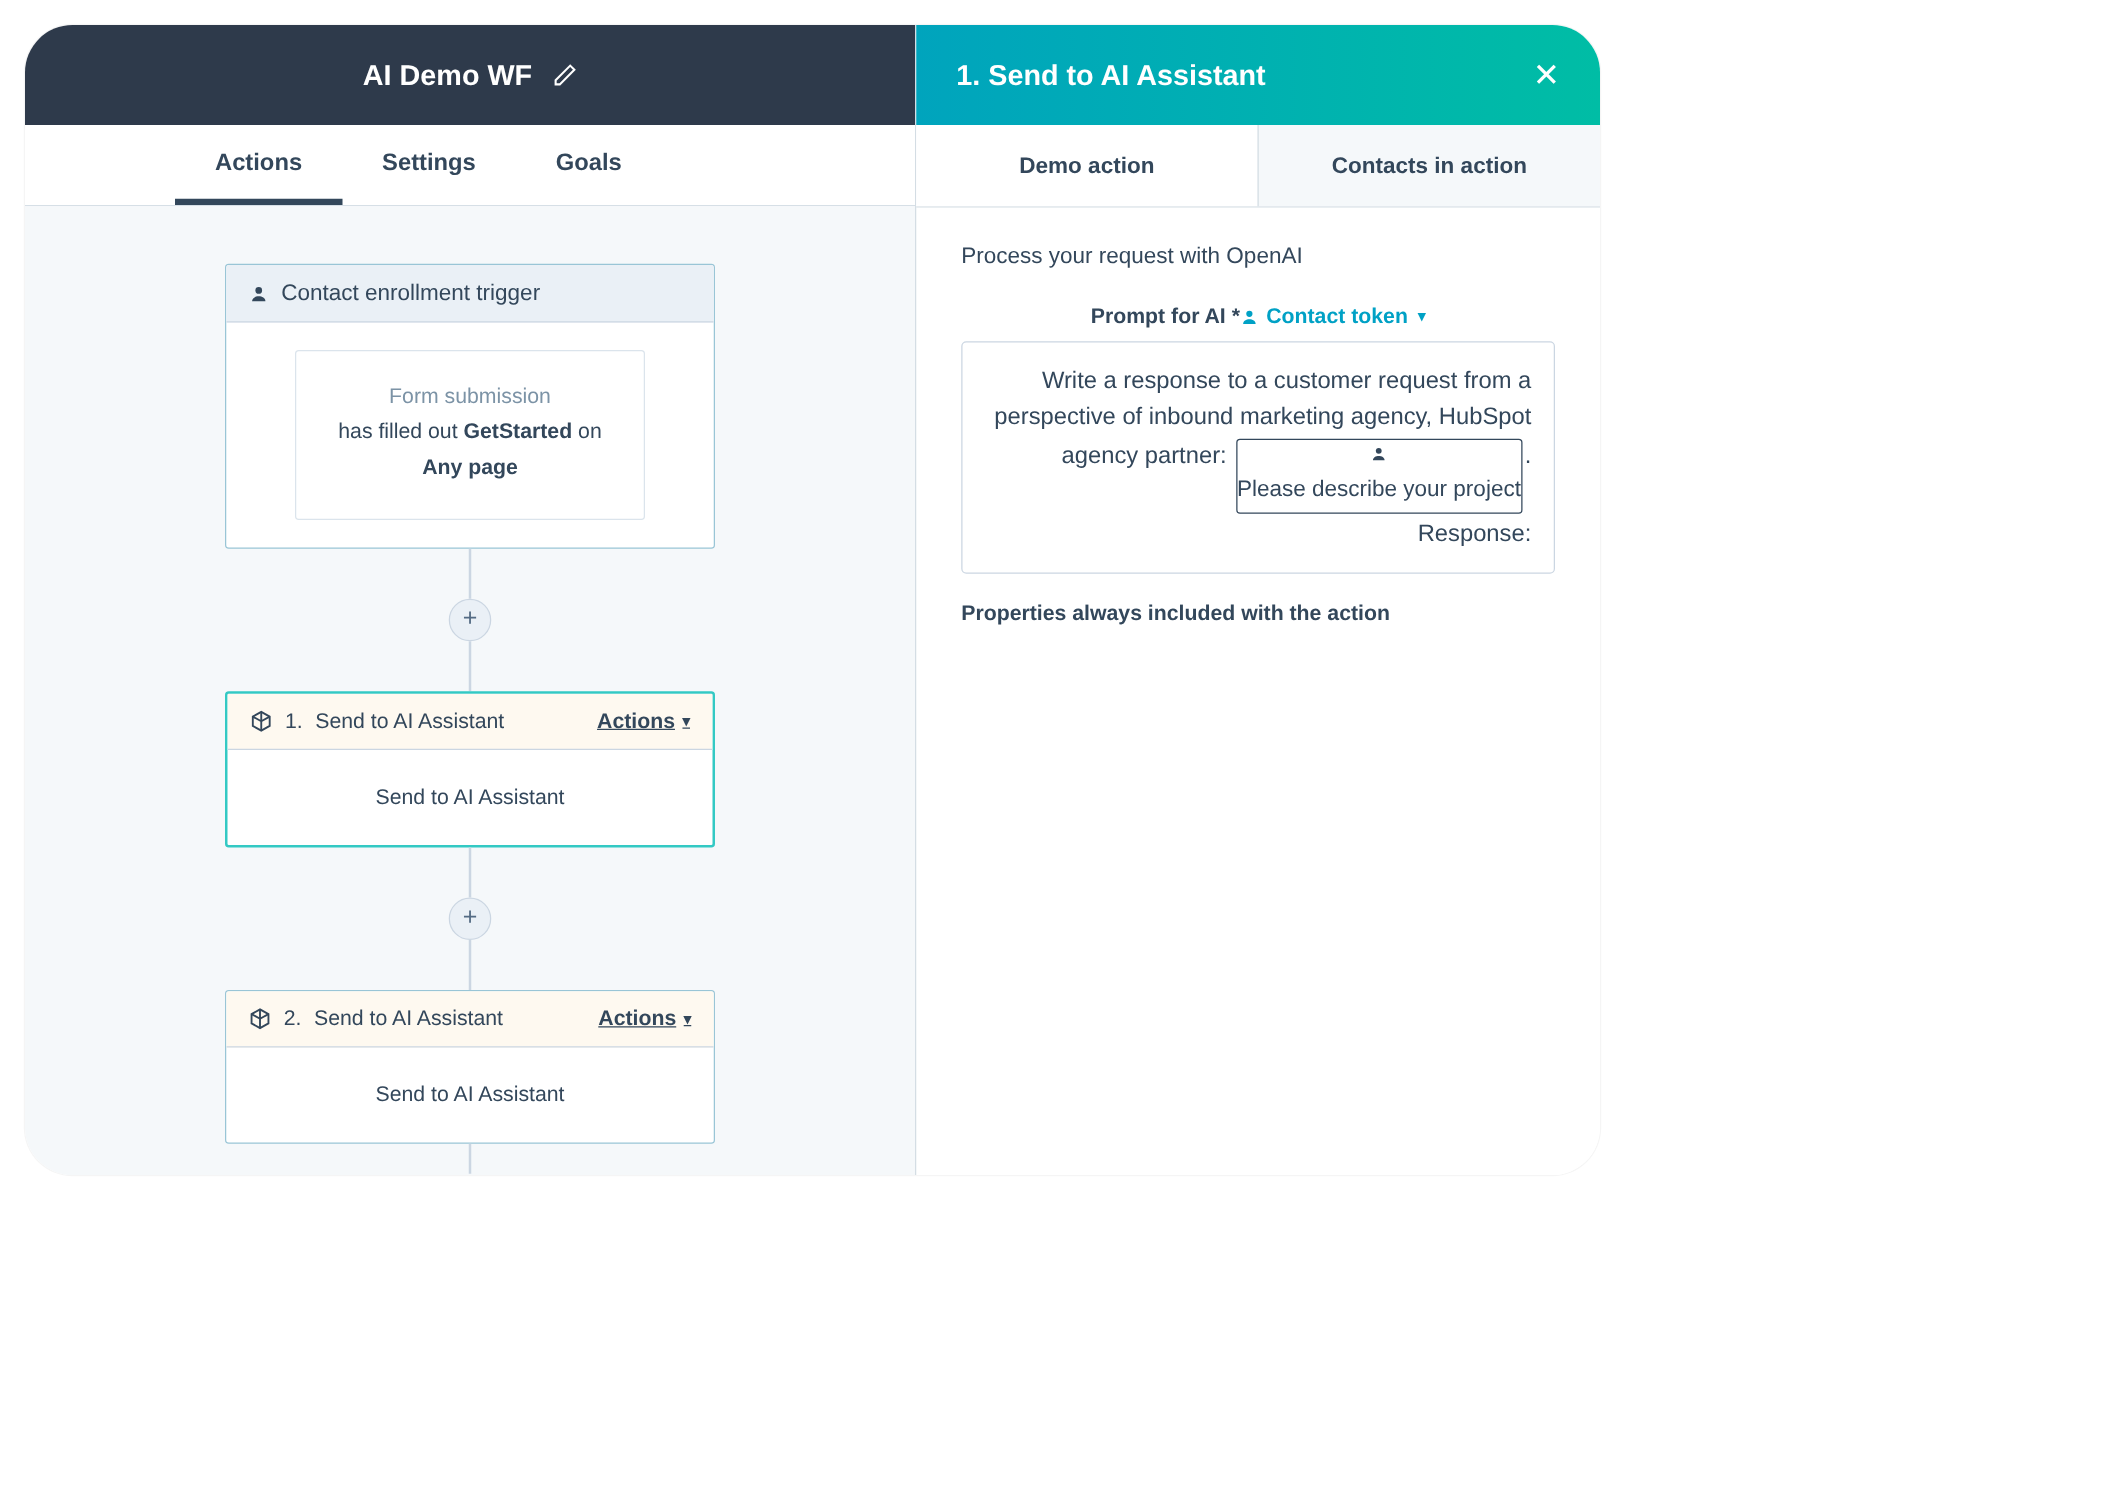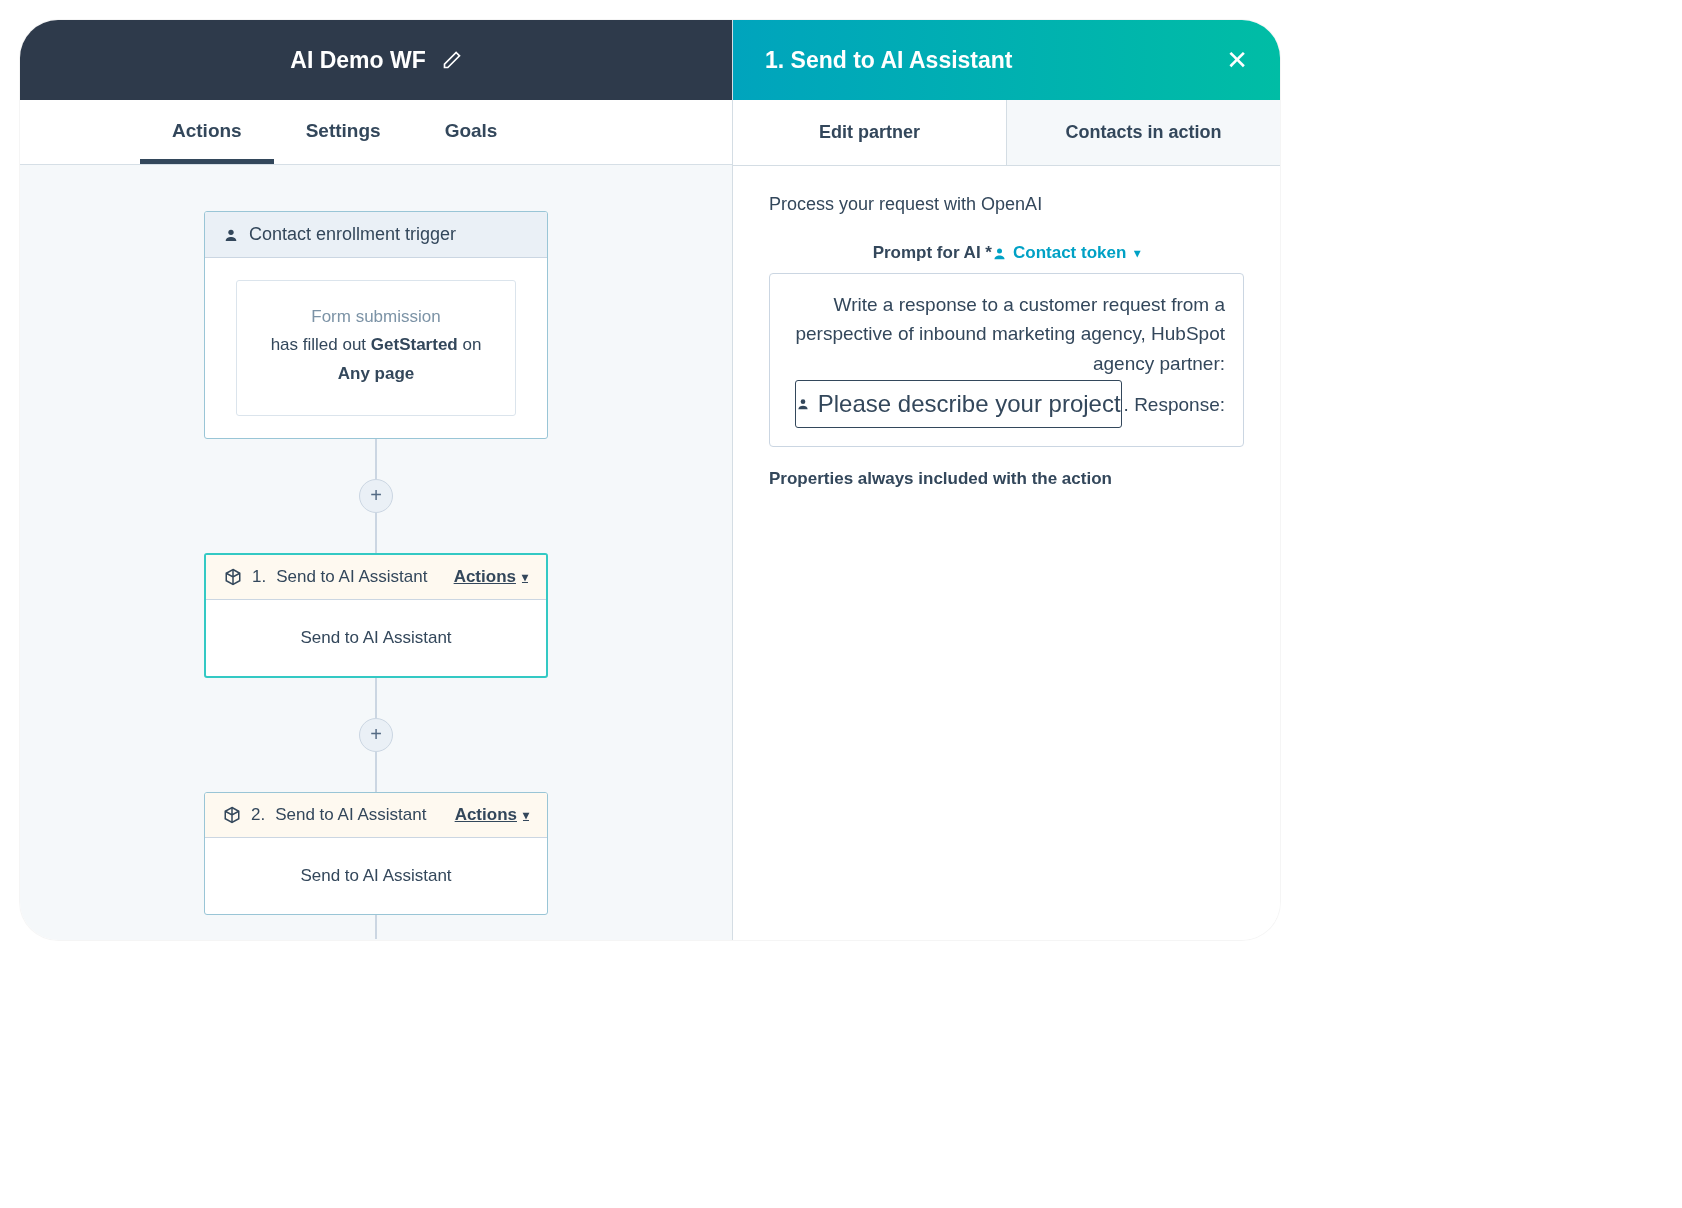--- a/index.html
+++ b/index.html
@@ -46,21 +46,21 @@
 .canvas {
   flex: 1;
   background: #f5f8fa;
   overflow: auto;
   display: flex;
   flex-direction: column;
   align-items: center;
   padding-top: 46px;
 }
 .node {
-  width: 344px;
+  width: 392px;
   border: 1px solid #99c5d6;
   background: #fff;
   border-radius: 3px;
   overflow: hidden;
 }
 .node-header {
   background: #eaf0f6;
   border-bottom: 1px solid #cbd6e2;
   padding: 12px 18px;
   display: flex;
@@ -151,22 +151,23 @@
   color: #33475b;
   text-align: right;
 }
 .token-chip {
   display: inline-flex;
   align-items: center;
   gap: 8px;
   border: 1px solid #33475b;
   border-radius: 3px;
   padding: 4px 0;
-  font-size: 24px;
+  font-size: 18px;
   margin: 2px 2px;
+  flex-direction: column;
 }
 .props-label { font-weight:700; font-size:17px; margin: 22px 0 12px; }
 .props-box {
   background: #eaf0f6;
   padding: 12px 14px;
   border-radius: 3px;
 }
 .prop-chip {
   display: inline-block;
   border: 1px solid #33475b;
@@ -279,21 +280,21 @@
     </div>
   </div>
 
   <div class="right-pane">
     <div class="panel-header">
       <span class="panel-title">1. Send to AI Assistant</span>
       <span class="close-x">✕</span>
     </div>
 
     <div class="panel-tabs">
-      <div class="panel-tab active">Edit partner</div>
+      <div class="panel-tab active">Demo action</div>
       <div class="panel-tab">Contacts in action</div>
     </div>
 
     <div class="panel-body">
       <div class="desc">Process your request with OpenAI</div>
 
       <div class="field-row">
         <span class="field-label">Prompt for AI *</span>
         <span class="token-link">
           <span>

